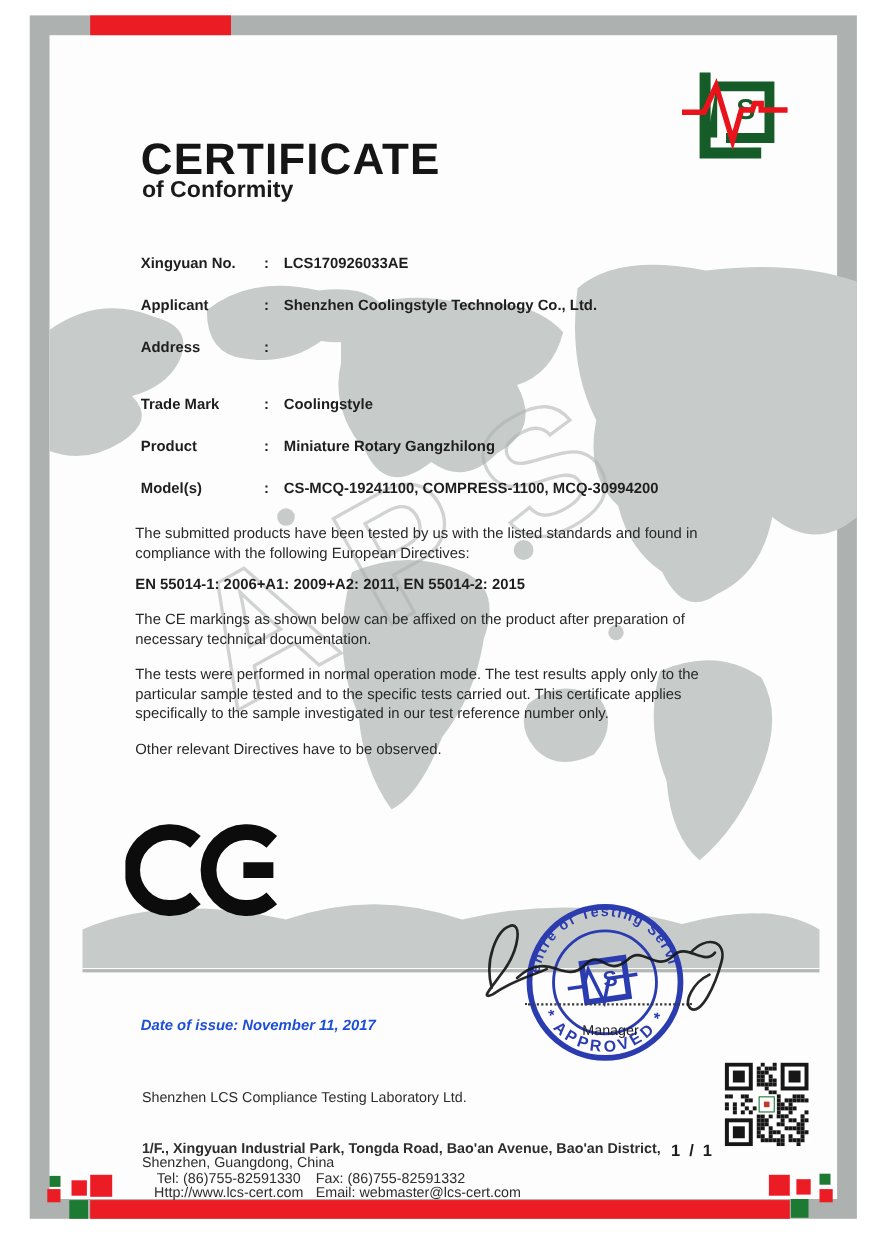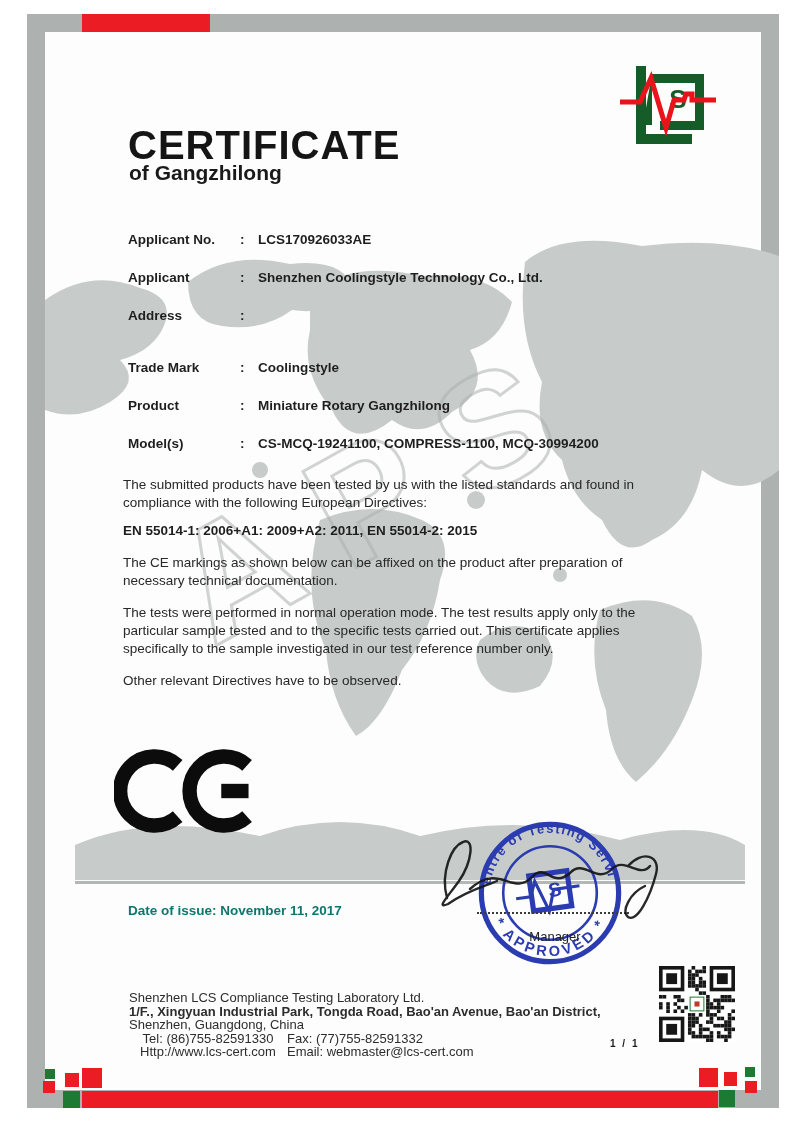--- a/index.html
+++ b/index.html
@@ -28,28 +28,28 @@
   .bodytext p{margin:0 0 10px 0;}
   .bodytext p.b{font-weight:bold;color:#1e1e1e;margin-bottom:11px;}
   .bodytext p.gap{margin-top:14px;}
   
   .ce{position:absolute;left:114px;top:741px;}
   
   .stamp{position:absolute;left:472px;top:815px;width:156px;height:156px;}
   .sigline{position:absolute;left:477px;top:912px;width:152px;border-bottom:2px dotted #3a3a3a;}
   .manager{position:absolute;left:500px;top:929px;width:110px;text-align:center;
            font-size:13px;color:#222;}
-  .date-issue{position:absolute;left:128px;top:903px;font-size:13.5px;font-weight:bold;color:#0f766e;}
+  .date-issue{position:absolute;left:128px;top:924px;font-size:13.5px;font-weight:bold;color:#1d4ed8;font-style:italic;}
   
   .footer{position:absolute;left:129px;top:991px;font-size:13px;color:#2d2d2d;line-height:13.5px;}
-  .footer .b{font-weight:bold;}
+  .footer .b{font-weight:bold;margin-top:32px;}
   .fcols{display:flex;}
   .fcols .c1{width:158px;text-align:center;}
   .qr{position:absolute;left:658px;top:966px;}
-  .pageno{position:absolute;left:610px;top:1038px;font-size:10px;font-weight:bold;
+  .pageno{position:absolute;left:610px;top:1038px;font-size:15px;font-weight:bold;
           letter-spacing:2px;color:#1c1c1c;}
   
   .watermark{position:absolute;left:195px;top:505px;font-size:160px;font-weight:bold;
              letter-spacing:38px;color:transparent;-webkit-text-stroke:3px rgba(172,177,175,0.55);
              transform:rotate(-29deg);transform-origin:0 60%;white-space:nowrap;pointer-events:none;}
   svg{display:block;}
   .overlay{position:absolute;left:0;top:0;pointer-events:none;}
 </style>
 </head>
 <body>
@@ -80,25 +80,25 @@
   <div class="deco red" style="left:82px;top:14px;width:128px;height:18px;"></div>
 
   <svg class="abs" style="left:618px;top:62px;" width="100" height="90" viewBox="0 0 100 90">
     <path d="M18,4 h10 v68 h46 v10 H18 Z" fill="#155c28"></path>
     <path d="M34,12 h52 v56 h-44 v-9 h35 v-38 h-43 v42 h-9 Z" fill="#155c28"></path>
     <text x="60" y="46" font-size="26" font-weight="bold" fill="#155c28" text-anchor="middle">S</text>
     <polyline points="2,40 22,40 33,16 48,66 56,38 66,38 68,32 74,32 74,38 98,38" fill="none" stroke="#e8131b" stroke-width="5"></polyline>
   </svg>
 
   <div class="title-main">CERTIFICATE</div>
-  <div class="title-sub">of Gangzhilong</div>
+  <div class="title-sub">of Conformity</div>
 
   <div class="fields">
     <div class="frow">
-      <span class="lbl">Applicant No.</span>
+      <span class="lbl">Xingyuan No.</span>
       <span class="sep">:</span>
       <span class="val">LCS170926033AE</span>
     </div>
     <div class="frow">
       <span class="lbl">Applicant</span>
       <span class="sep">:</span>
       <span class="val">Shenzhen Coolingstyle Technology Co., Ltd.</span>
     </div>
     <div class="frow" style="margin-bottom:34px;align-items:flex-end;">
       <span class="lbl">Address</span>
@@ -167,21 +167,21 @@
       <path d="M628,866 C642,850 661,855 656,874 C650,897 637,923 628,917 C621,911 630,893 645,886"></path>
     </g>
   </svg>
 
   <div class="footer">
     <div>Shenzhen LCS Compliance Testing Laboratory Ltd.</div>
     <div class="b">1/F., Xingyuan Industrial Park, Tongda Road, Bao'an Avenue, Bao'an District,</div>
     <div>Shenzhen, Guangdong, China</div>
     <div class="fcols">
       <span class="c1">Tel: (86)755-82591330</span>
-      <span>Fax: (77)755-82591332</span>
+      <span>Fax: (86)755-82591332</span>
     </div>
     <div class="fcols">
       <span class="c1">Http://www.lcs-cert.com</span>
       <span>Email: webmaster@lcs-cert.com</span>
     </div>
   </div>
 
   <svg id="qr-svg" class="qr" width="78" height="76" viewBox="0 0 76 76">
       <rect x="0" y="0" width="76" height="76" fill="#ffffff"></rect>
       <rect x="32.57142857142857" y="0" width="3.619047619047619" height="3.619047619047619" fill="#171717"></rect>

